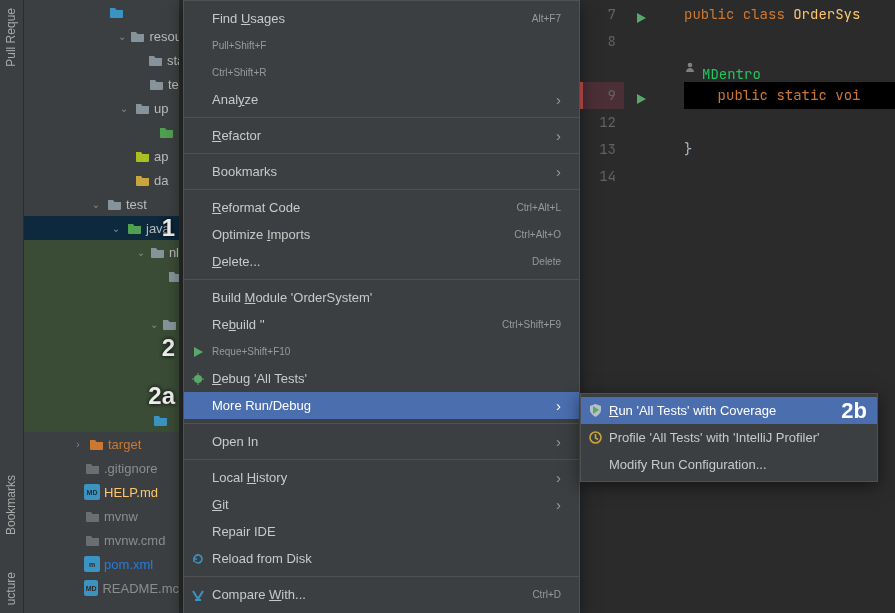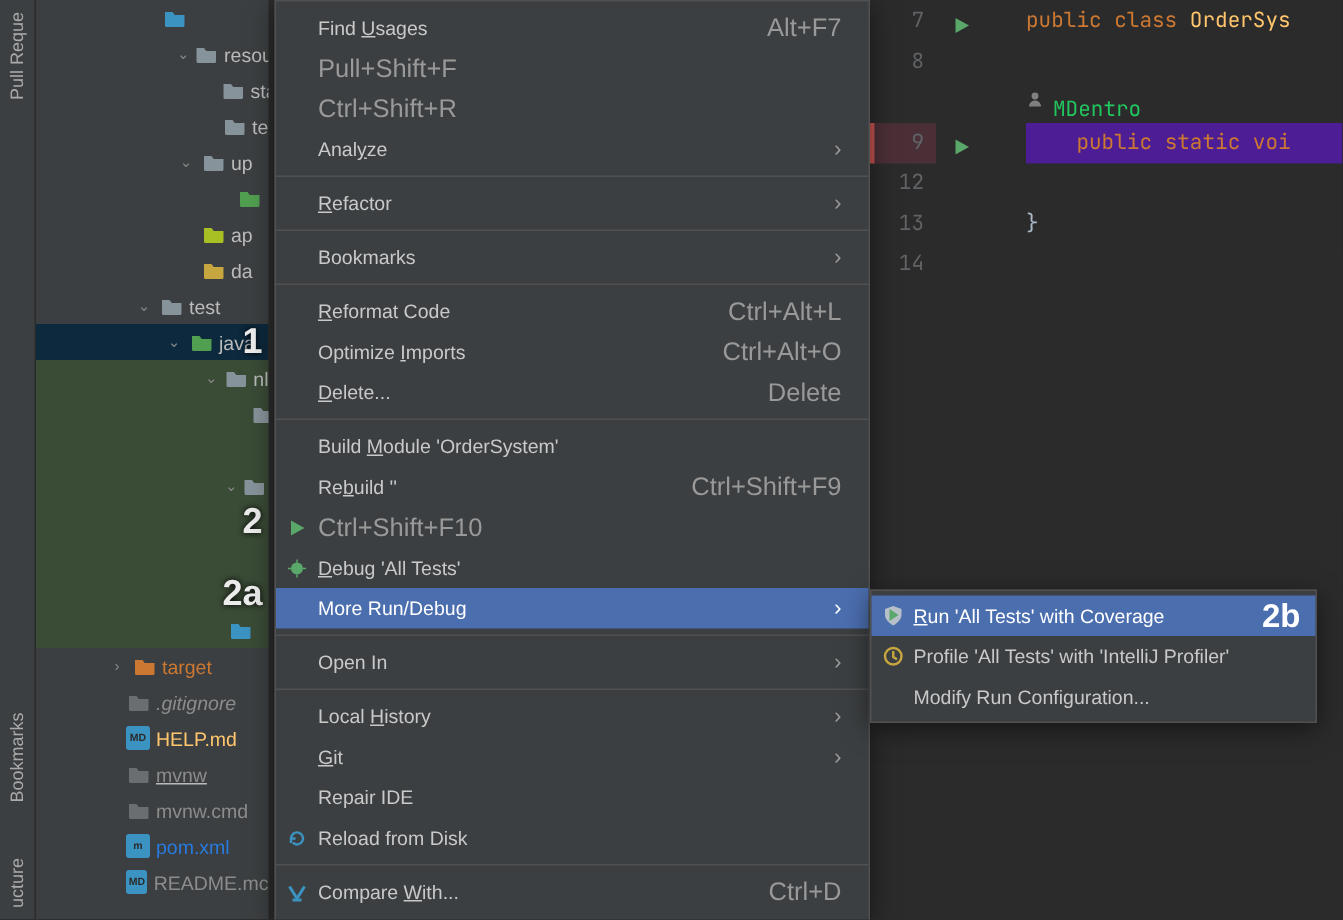--- a/index.html
+++ b/index.html
@@ -80,21 +80,21 @@
   .mi {
     height: 27px;
     display: flex;
     align-items: center;
     padding: 0 18px 0 28px;
     color: #c9c9c9;
     position: relative;
     cursor: pointer;
   }
   .mi .lab { flex: 1; }
-  .mi .sc { color:#999; font-size:17px; }
+  .mi .sc { color:#999; font-size:10px; }
   .mi .arr { color:#999; font-size:15px; margin-left:8px; }
   .mi.hl { background: #4b6eaf; color:#fff; }
   .mi.hl .sc, .mi.hl .arr { color:#fff; }
   .mi .ul { text-decoration: underline; }
   .sep { height:1px; background:#515151; margin: 4px 0; }
   .mi .micon { position:absolute; left:6px; width:16px; height:16px; display:flex; align-items:center; justify-content:center;}
 
   .submenu {
     position: absolute;
     left: 580px;
@@ -118,21 +118,21 @@
   }
   .gutter { width:44px; padding-top:1px; }
   .gline { height:27px; color:#606366; text-align:right; padding-right:8px; position:relative; line-height:27px;}
   .gline .run-ic { position:absolute; right:-24px; top:6px; }
   .code { flex:1; padding-top:1px; padding-left: 60px; }
   .cline { height:27px; line-height:27px; white-space:pre; }
   .kw { color:#cc7832; }
   .cls { color:#ffc66d; }
   .brace { color:#a9b7c6; }
   .auth { color:#22c55e; display:inline-flex; gap:6px;}
-  .selline { background:#4c1d95; }
+  .selline { background:#000000; }
 </style>
 </head>
 <body>
 
 <div class="sidetabs">
   <div class="sidetab" style="position:absolute;top:0;">
       <span>Pull Reque</span>
     </div>
   <div class="sidetab" style="position:absolute;bottom:70px;">
       <span>Bookmarks</span>
@@ -278,33 +278,33 @@
     </div>
     <div class="tree-row" style="padding-left: 48px;">
       <span class="chev">›</span>
       <span class="fic">
         <svg width="15" height="13" viewBox="0 0 15 13">
           <path d="M1 2h5l1.5 2H14v7a1 1 0 0 1-1 1H2a1 1 0 0 1-1-1Z" fill="#cc7832"></path>
         </svg>
       </span>
       <span class="tname orange">target</span>
     </div>
-    <div class="tree-row" style="padding-left: 56px; font-style: italic;">
+    <div class="tree-row" style="padding-left: 56px;">
       <span class="fic">
         <svg width="15" height="13" viewBox="0 0 15 13">
           <path d="M1 2h5l1.5 2H14v7a1 1 0 0 1-1 1H2a1 1 0 0 1-1-1Z" fill="#6b6e70"></path>
         </svg>
       </span>
       <span class="tname grey">.gitignore</span>
     </div>
     <div class="tree-row" style="padding-left: 56px;">
       <span class="fic" style="background:#3b93c1;border-radius:2px;font-size:7px;font-weight:bold;color:#2b2b2b;">MD</span>
       <span class="tname yellow">HELP.md</span>
     </div>
-    <div class="tree-row" style="padding-left: 56px; text-decoration: underline;">
+    <div class="tree-row" style="padding-left: 56px;">
       <span class="fic">
         <svg width="15" height="13" viewBox="0 0 15 13">
           <path d="M1 2h5l1.5 2H14v7a1 1 0 0 1-1 1H2a1 1 0 0 1-1-1Z" fill="#6b6e70"></path>
         </svg>
       </span>
       <span class="tname grey">mvnw</span>
     </div>
     <div class="tree-row" style="padding-left: 56px;">
       <span class="fic">
         <svg width="15" height="13" viewBox="0 0 15 13">
@@ -396,21 +396,21 @@
     <div class="mi">
       <span class="lab">Re<span class="ul">b</span>uild '<default>'</default></span>
       <span class="sc">Ctrl+Shift+F9</span>
     </div>
     <div class="mi">
       <span class="micon">
         <svg width="14" height="14" viewBox="0 0 14 14">
           <path d="M3 2 L12 7 L3 12 Z" fill="#59a869"></path>
         </svg>
       </span>
-      <span class="sc">Ctrl+Shift+F10</span>
+      <span class="sc">Reque+Shift+F10</span>
     </div>
     <div class="mi">
       <span class="micon">
         <svg width="14" height="14" viewBox="0 0 14 14">
           <circle cx="7" cy="7" r="4" fill="#59a869"></circle>
           <line x1="7" y1="1" x2="7" y2="3" stroke="#59a869"></line>
           <line x1="7" y1="11" x2="7" y2="13" stroke="#59a869"></line>
           <line x1="1" y1="7" x2="3" y2="7" stroke="#59a869"></line>
           <line x1="11" y1="7" x2="13" y2="7" stroke="#59a869"></line>
         </svg>

